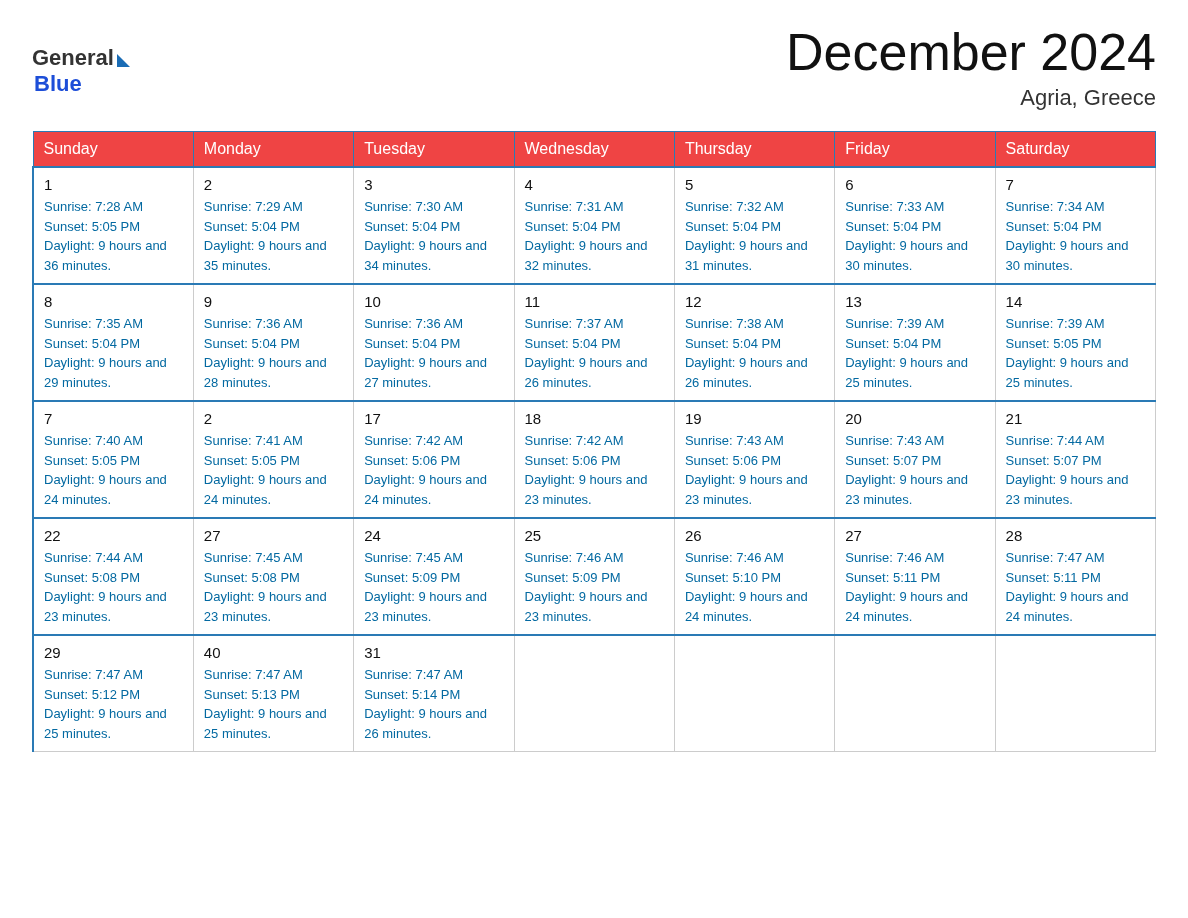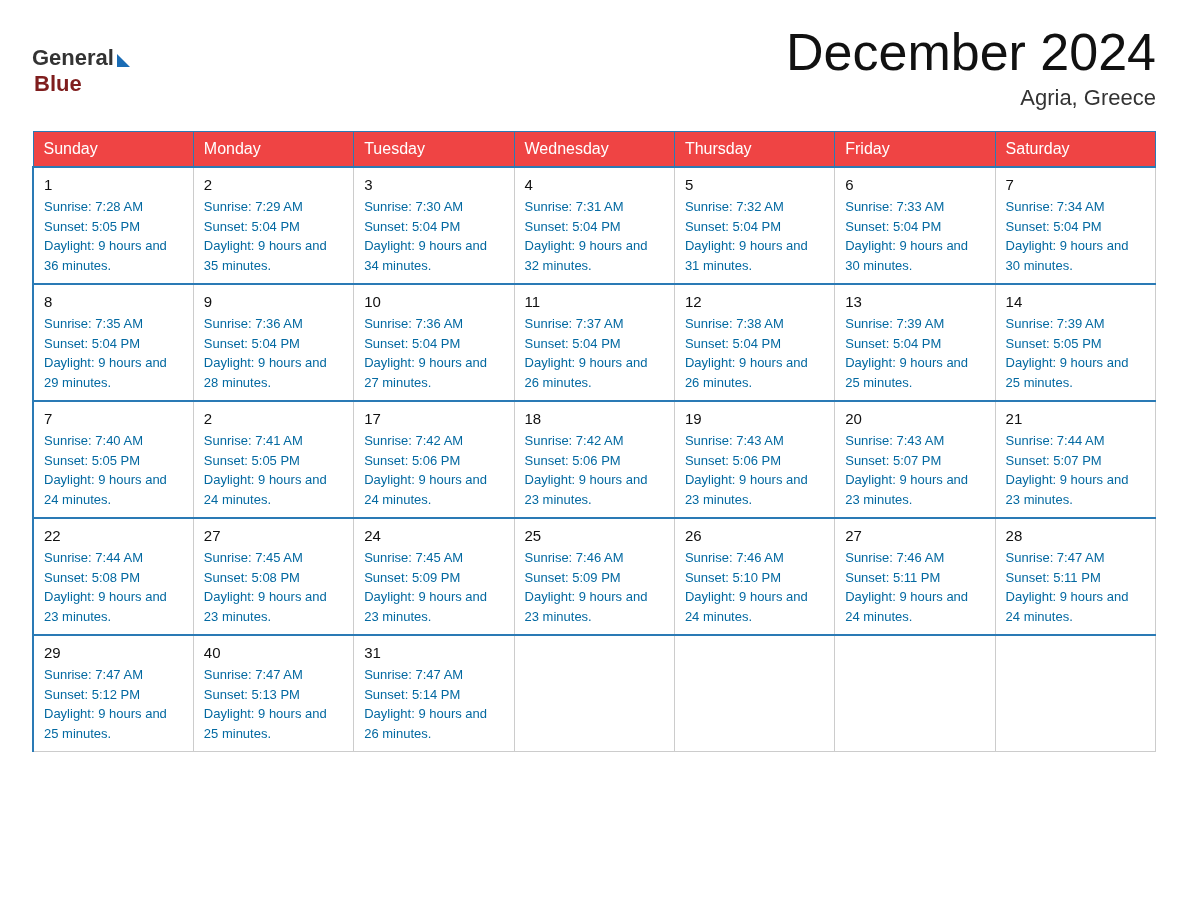--- a/index.html
+++ b/index.html
@@ -22,21 +22,21 @@
     }
     .logo-text-general {
       font-size: 22px;
       font-weight: bold;
       color: #333;
       font-family: Arial, sans-serif;
     }
     .logo-text-blue {
       font-size: 22px;
       font-weight: bold;
-      color: #7f1d1d;
+      color: #1d4ed8;
       font-family: Arial, sans-serif;
     }
     .logo-block {
       display: flex;
       flex-direction: column;
       margin-top: 21px;
     }
     .logo-line1 {
       display: flex;
       align-items: center;

